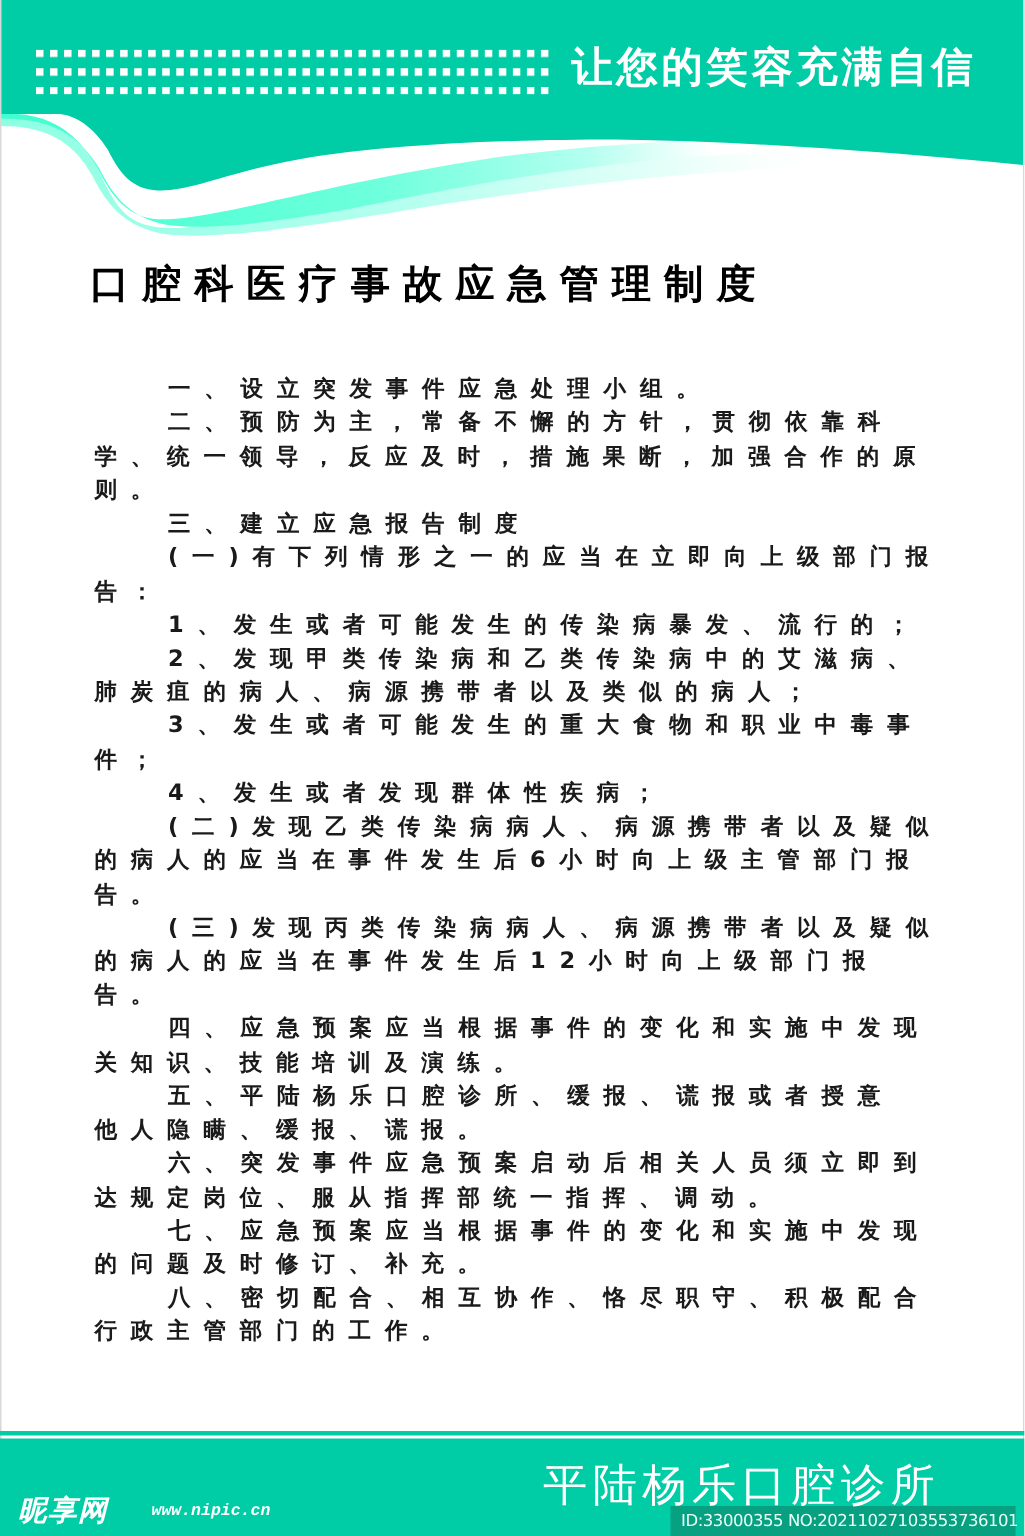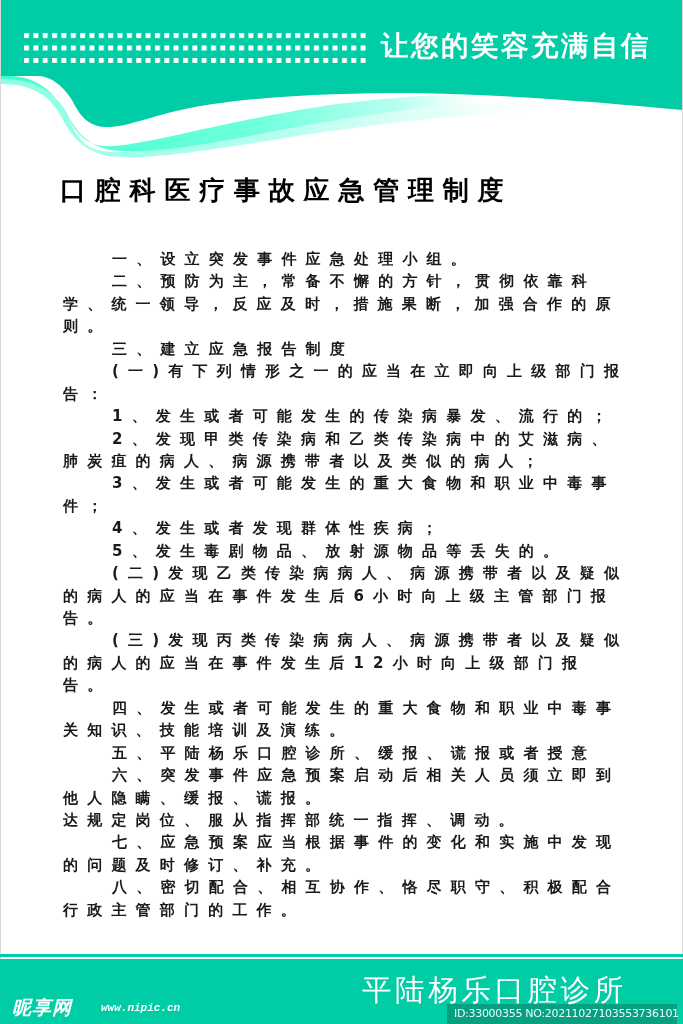--- a/index.html
+++ b/index.html
@@ -112,32 +112,31 @@
   <span class="line">则。</span>
   <span class="line indent">三、建立应急报告制度</span>
   <span class="line indent">(一)有下列情形之一的应当在立即向上级部门报</span>
   <span class="line">告：</span>
   <span class="line indent">1、发生或者可能发生的传染病暴发、流行的；</span>
   <span class="line indent">2、发现甲类传染病和乙类传染病中的艾滋病、</span>
   <span class="line">肺炭疽的病人、病源携带者以及类似的病人；</span>
   <span class="line indent">3、发生或者可能发生的重大食物和职业中毒事</span>
   <span class="line">件；</span>
   <span class="line indent">4、发生或者发现群体性疾病；</span>
-  <span class="line indent">5、发生毒剧物品、放射源物品等丢失的。</span>
   <span class="line indent">(二)发现乙类传染病病人、病源携带者以及疑似</span>
   <span class="line">的病人的应当在事件发生后6小时向上级主管部门报</span>
   <span class="line">告。</span>
   <span class="line indent">(三)发现丙类传染病病人、病源携带者以及疑似</span>
   <span class="line">的病人的应当在事件发生后12小时向上级部门报</span>
   <span class="line">告。</span>
-  <span class="line indent">四、发生或者可能发生的重大食物和职业中毒事</span>
+  <span class="line indent">四、应急预案应当根据事件的变化和实施中发现</span>
   <span class="line">关知识、技能培训及演练。</span>
   <span class="line indent">五、平陆杨乐口腔诊所、缓报、谎报或者授意</span>
+  <span class="line">他人隐瞒、缓报、谎报。</span>
   <span class="line indent">六、突发事件应急预案启动后相关人员须立即到</span>
-  <span class="line">他人隐瞒、缓报、谎报。</span>
   <span class="line">达规定岗位、服从指挥部统一指挥、调动。</span>
   <span class="line indent">七、应急预案应当根据事件的变化和实施中发现</span>
   <span class="line">的问题及时修订、补充。</span>
   <span class="line indent">八、密切配合、相互协作、恪尽职守、积极配合</span>
   <span class="line">行政主管部门的工作。</span>
 </div>
 
 <div class="footer-line"></div>
 <div class="footer-band"></div>
 <div class="watermark-logo">昵享网</div>

